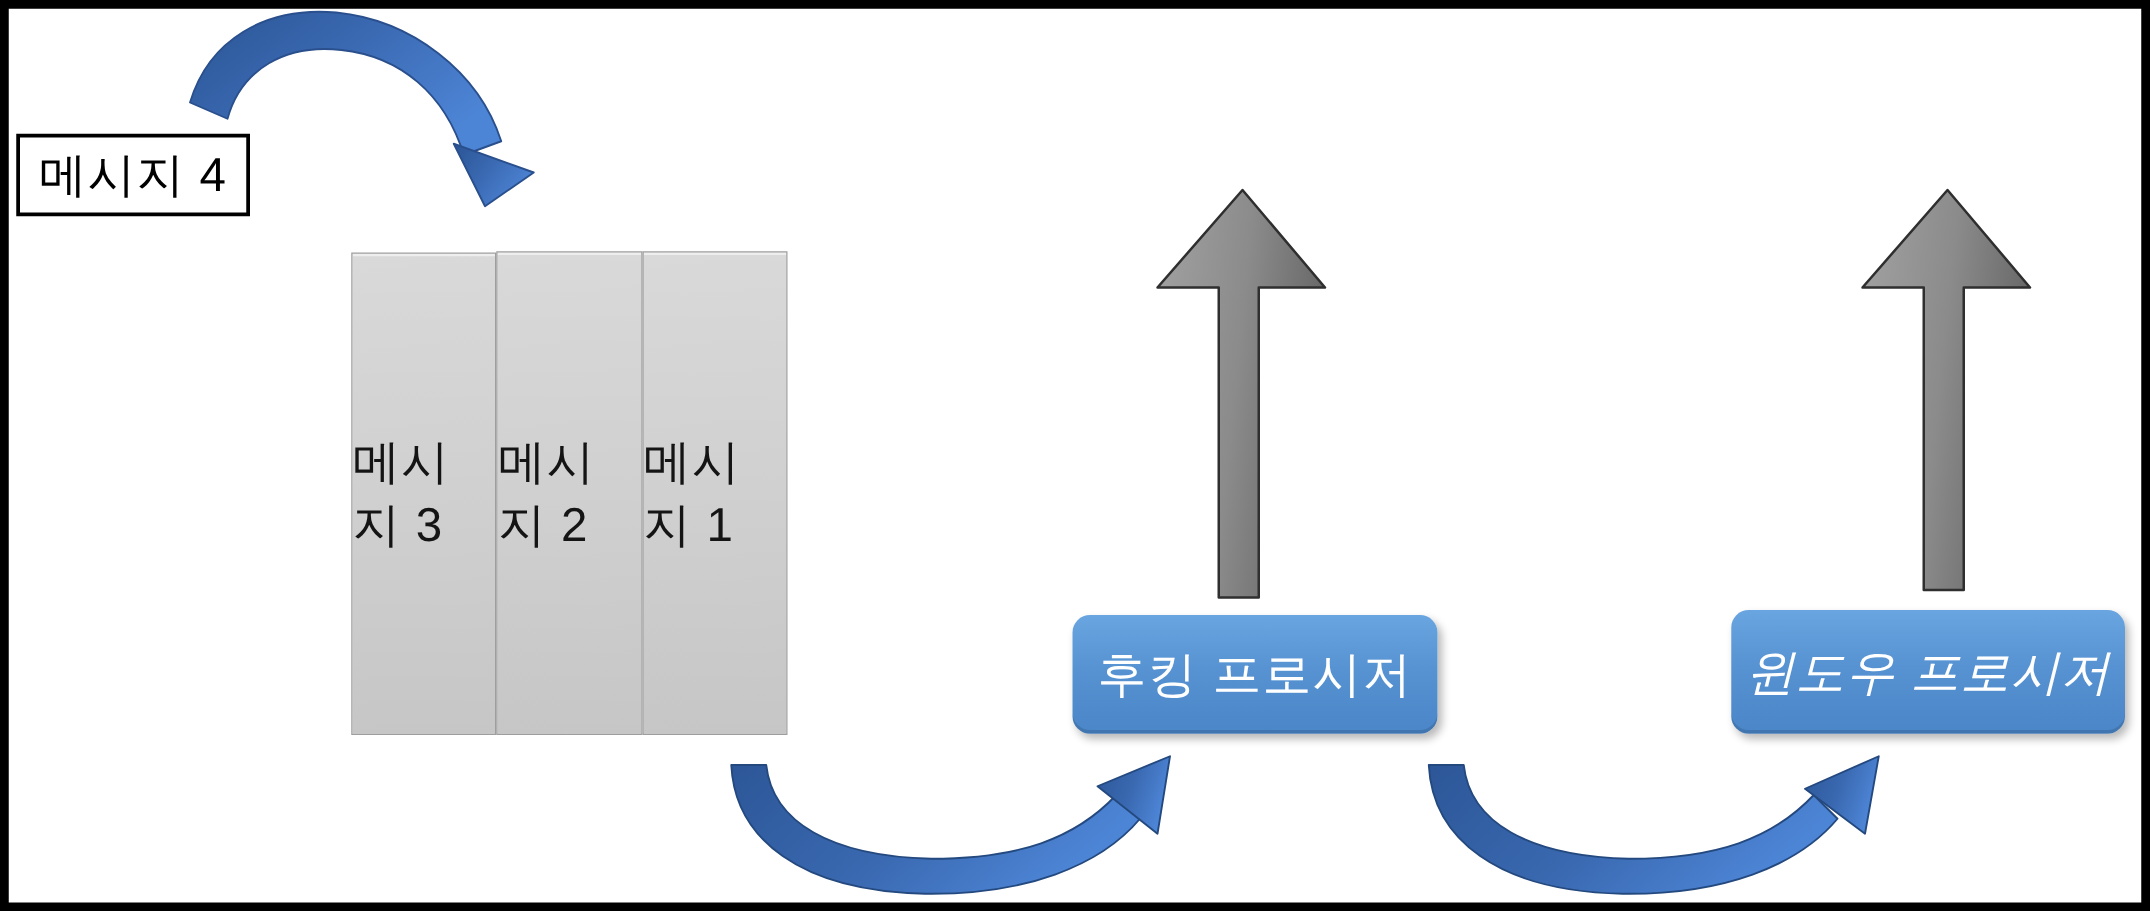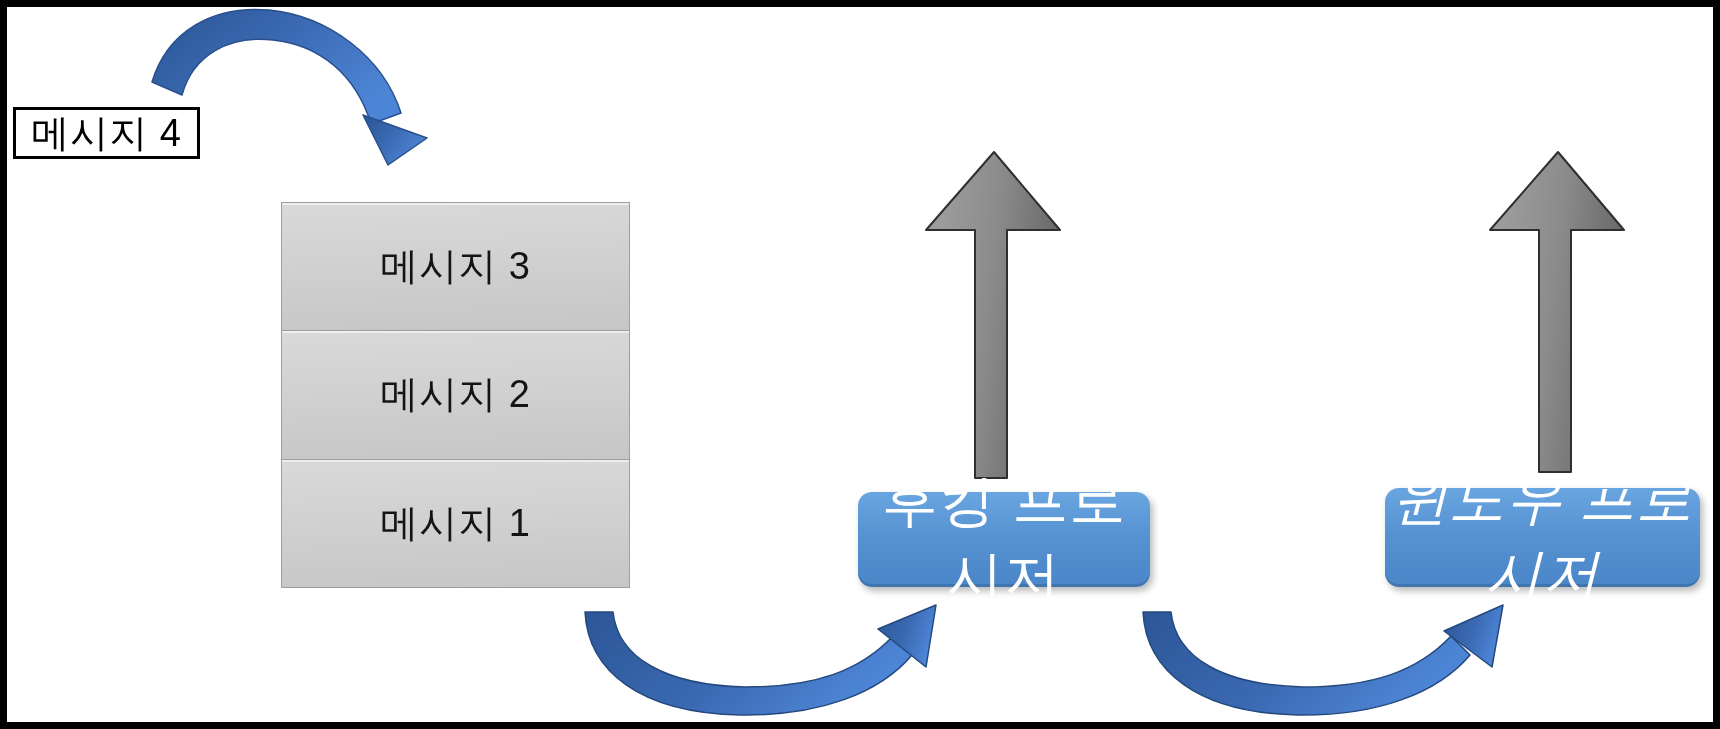--- a/index.html
+++ b/index.html
@@ -8,27 +8,27 @@
     width:1720px;height:729px;
     box-sizing:border-box;
     border:7px solid #000;
     background:#fff;
     overflow:hidden;
     font-family:"Liberation Sans","DejaVu Sans",sans-serif;
   }
   .layer{position:absolute;left:0;top:0;width:1706px;height:715px;}
   .abs{position:absolute;display:flex;align-items:center;justify-content:center;text-align:center;}
   .label-box{
-    left:6px;top:100px;width:187px;height:52px;
+    left:6px;top:100px;width:187px;height:66px;
     background:#fff;border:3px solid #000;box-sizing:border-box;
     font-size:38px;color:#000;letter-spacing:1px;
   }
   .stack{
     left:274px;top:195px;width:349px;height:386px;
-    position:absolute;display:flex;flex-direction:column;
+    position:absolute;display:flex;flex-direction:row;
   }
   .stack-row{
     flex:1;display:flex;align-items:center;justify-content:center;
     background:linear-gradient(178deg,#d9d9d9 0%,#cfcfcf 55%,#c6c6c6 100%);
     border:1px solid #9e9e9e;box-sizing:border-box;margin-top:-1px;
     box-shadow:inset 0 2px 0 rgba(255,255,255,.55);
     font-size:38px;color:#141414;letter-spacing:1px;
   }
   .stack-row:first-child{margin-top:0;}
   .ellipse{
@@ -36,21 +36,21 @@
     background:linear-gradient(180deg,#b3c1e8 0%,#9fb1e1 45%,#8ba2da 100%);
     border:2px solid #5b7fc7;box-sizing:border-box;
     font-size:40px;color:#000;letter-spacing:1px;
   }
   .ellipse-keylogging{left:850px;top:28px;width:276px;height:103px;}
   .ellipse-hooking{left:1395px;top:28px;width:266px;height:104px;}
   .proc-box{
     border-radius:14px;
     background:linear-gradient(180deg,#69a5e0 0%,#5793d2 45%,#4a86c8 100%);
     box-shadow:3px 4px 7px rgba(0,0,0,.28), inset 0 -3px 0 rgba(0,0,0,.12);
-    font-size:56px;color:#ffffff;letter-spacing:1px;
+    font-size:39px;color:#ffffff;letter-spacing:1px;
   }
   .proc-hook{left:851px;top:485px;width:292px;height:95px;}
   .proc-window{left:1378px;top:481px;width:315px;height:99px;font-style:italic;}
 </style>
 </head>
 <body>
 
 <div class="frame">
 
   <svg class="layer" viewBox="0 0 1706 715" aria-hidden="true">

